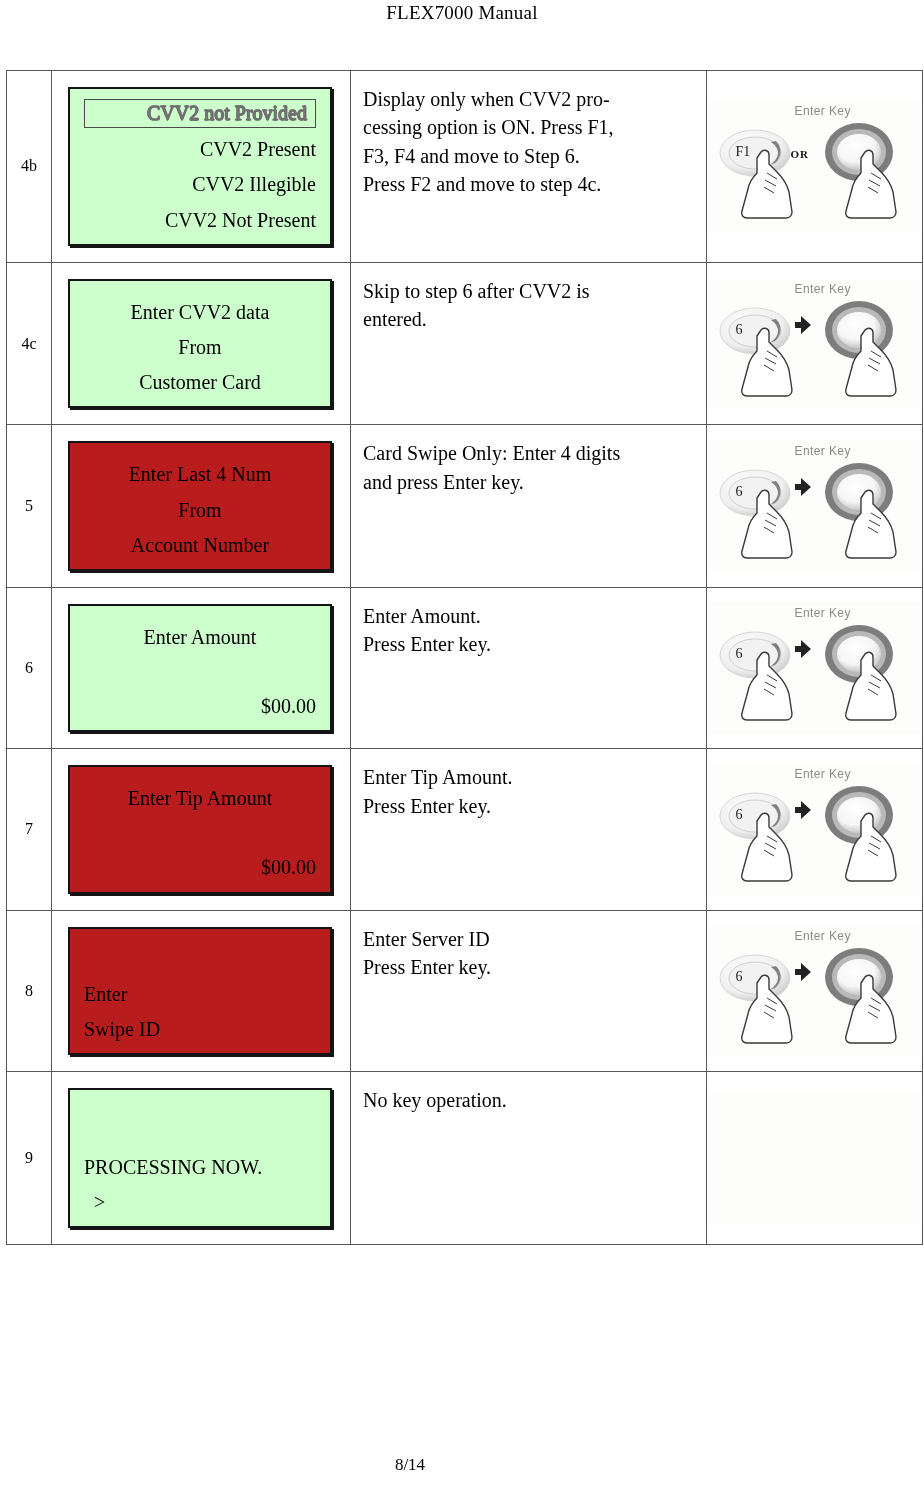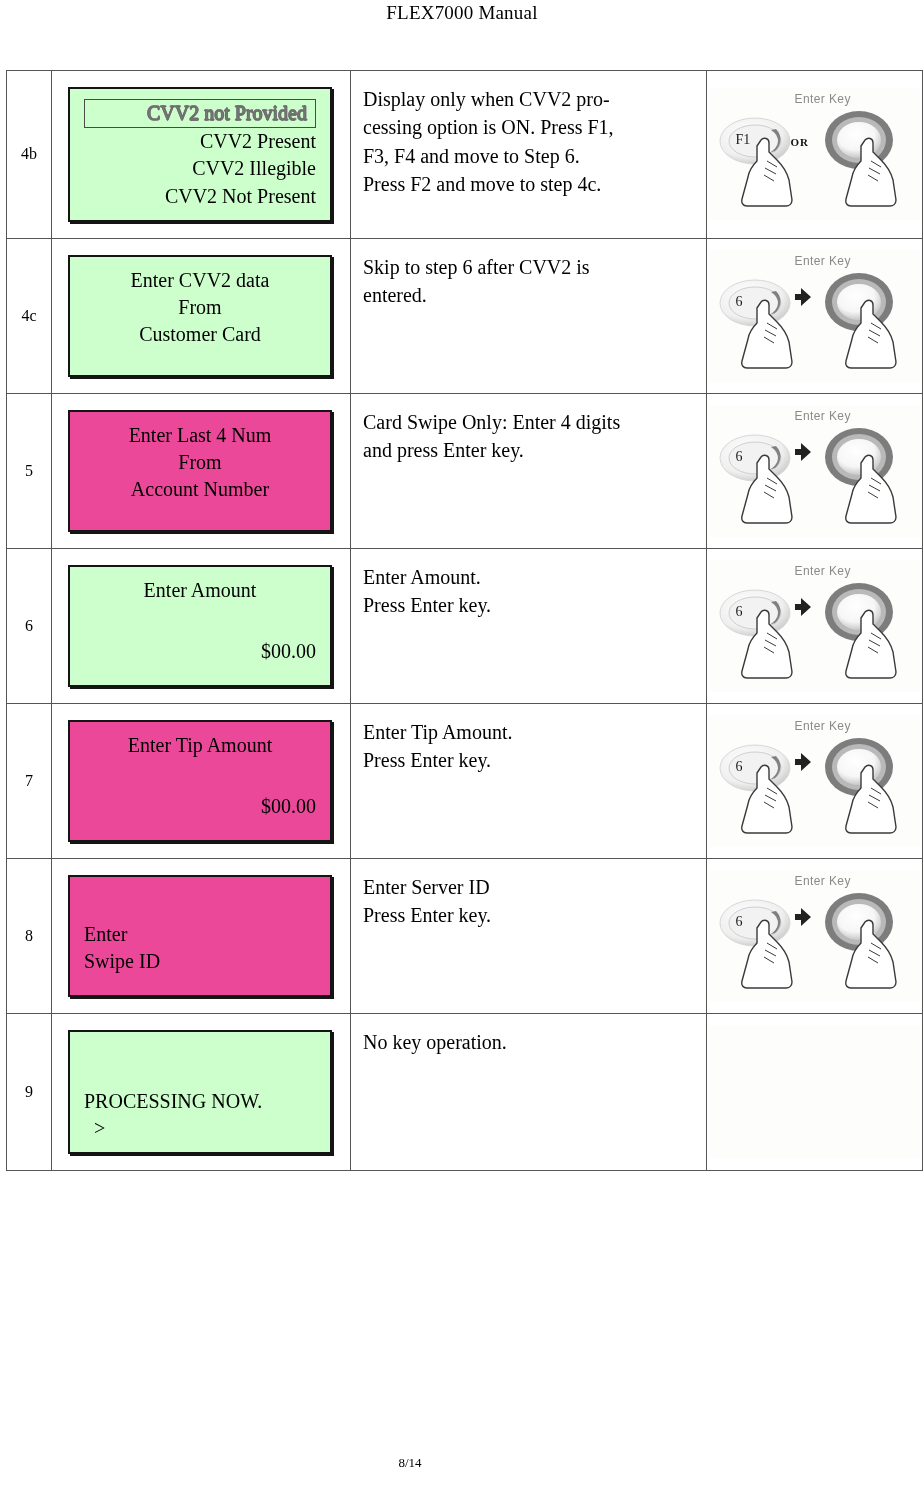--- a/index.html
+++ b/index.html
@@ -28,21 +28,21 @@
     letter-spacing: 0.2px;
   }
 
   
   .page-footer {
     position: absolute;
     top: 1455px;
     left: 0;
     width: 820px;
     text-align: center;
-    font-size: 13px;
+    font-size: 17px;
     font-family: "Liberation Serif", "DejaVu Serif", serif;
   }
 
   
   .steps-table {
     position: absolute;
     left: 6px;
     top: 70px;
     width: 912px;
     border-collapse: collapse;
@@ -65,33 +65,33 @@
     line-height: 1;
   }
 
   
   .screen-wrap {
     padding: 16px 16px 16px 16px;
   }
   .screen {
     border: 2.5px solid #141414;
     box-shadow: 2px 2px 0 #141414;
-    background: #ec4899;
+    background: #b91c1c;
     box-sizing: border-box;
     width: 264px;
     padding: 10px 14px;
     font-size: 20px;
     line-height: 1.36;
     font-family: "Liberation Serif", "DejaVu Serif", serif;
   }
   .screen.green { background: #ccffcc; }
   .screen.h-tall  { min-height: 127px; }
   .screen.h-mid   { min-height: 122px; }
 
-  .scr-line { white-space: pre; }
+  .scr-line { white-space: pre; margin-top: 8px; }
   .scr-right   { text-align: right; }
   .scr-center  { text-align: center; }
   .scr-left    { text-align: left; }
 
   
   .scr-selected {
     display: block;
     border: 1.5px solid #4a4a4a;
     padding: 0 8px;
     text-align: right;

